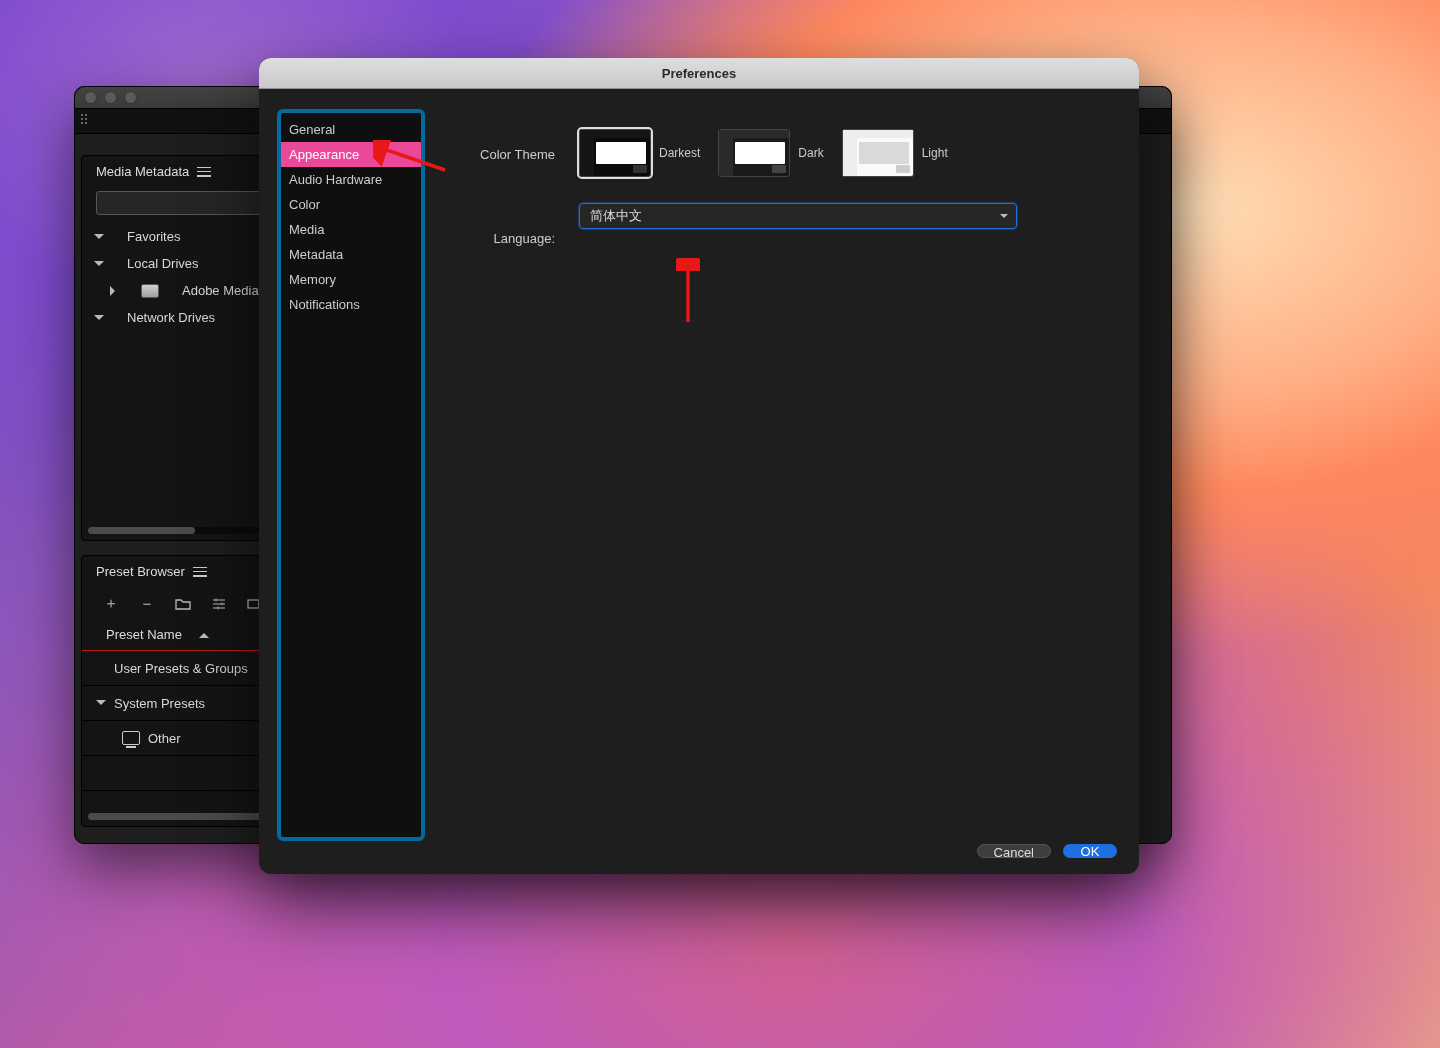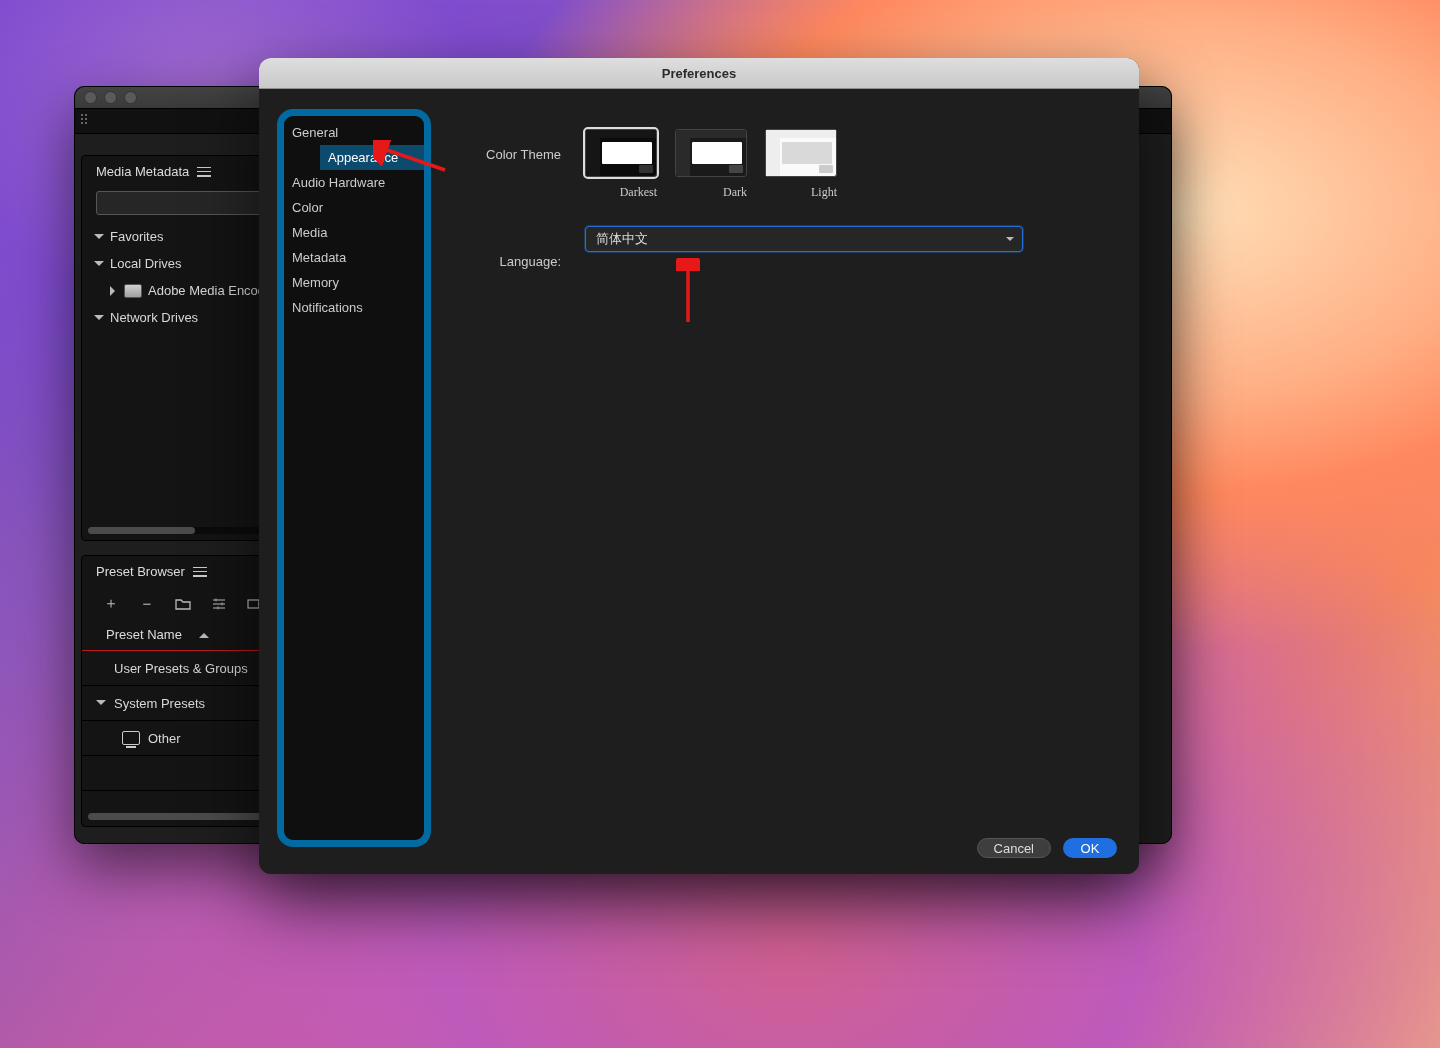--- a/index.html
+++ b/index.html
@@ -114,21 +114,21 @@
     transform: translateY(2px);
   }
 
   .tree {
     margin: 2px 8px 0 8px;
     font-size: 13px;
   }
   .tree-row {
     display: flex;
     align-items: center;
-    gap: 6px;
+    gap: 23px;
     height: 27px;
     padding-left: 4px;
     white-space: nowrap;
   }
   .tree-row.child { padding-left: 18px; }
   .chev { width: 10px; height: 10px; flex: 0 0 10px; }
   .chev.down::before {
     content: "";
     display: block;
     border: 5px solid transparent;
@@ -245,33 +245,32 @@
     position: absolute;
     left: 0; right: 0; top: 31px; bottom: 0;
     display: flex;
   }
 
   #prefs-nav {
     margin: 20px 0 0 18px;
     width: 140px;
     height: 720px;
     background: #0f0f0f;
-    border: 7px solid #0369a1;
-    border-radius: 16px;
+    border: 4px solid #0369a1;
+    border-radius: 6px;
     padding-top: 4px;
   }
   .nav-item {
     padding: 5px 8px;
     font-size: 13px;
     color: #ccc;
   }
   .nav-item.selected {
-    background: #0c4a6e;
+    background: #ec4899;
     color: #fff;
-    margin-left: 36px;
   }
 
   #prefs-content {
     flex: 1;
     padding: 40px 30px 0 40px;
     position: relative;
   }
 
   .row {
     display: flex;
@@ -287,24 +286,23 @@
     padding-top: 18px;
   }
   .row-label.short { padding-top: 4px; margin-top: 24px; }
 
   .themes {
     display: flex;
     gap: 18px;
   }
   .theme {
     display: flex;
-    flex-direction: column;
-    align-items: flex-end;
+    flex-direction: row;
+    align-items: center;
     gap: 8px;
-    font-family: Liberation Serif, serif;
   }
   .theme-thumb {
     width: 70px; height: 46px;
     border: 1px solid #444;
     border-radius: 3px;
     position: relative;
   }
   .theme.selected .theme-thumb {
     outline: 2px solid #ddd;
   }
@@ -355,21 +353,21 @@
   
   #prefs-footer {
     position: absolute;
     right: 22px;
     bottom: 16px;
     display: flex;
     gap: 12px;
   }
   .btn {
     min-width: 54px;
-    height: 20px;
+    height: 14px;
     border-radius: 13px;
     border: none;
     font-size: 13px;
     padding: 0 16px;
     cursor: pointer;
   }
   .btn-secondary {
     background: #3e3e3e;
     color: #ddd;
     border: 1px solid #555;

